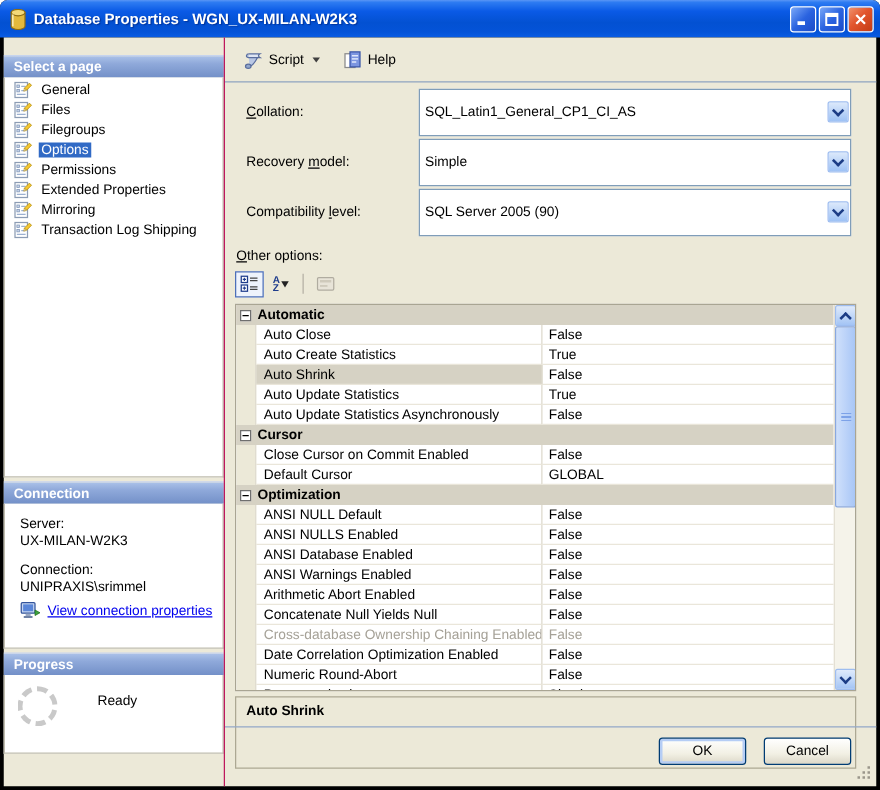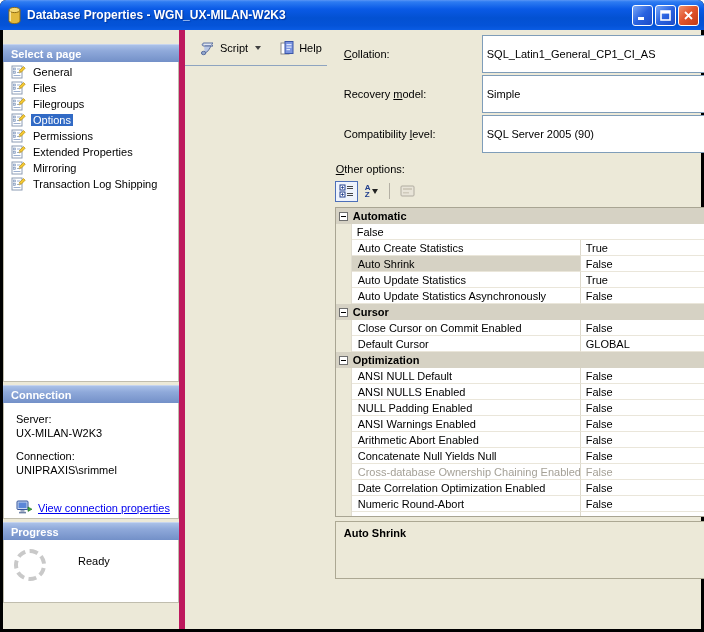--- a/index.html
+++ b/index.html
@@ -22,27 +22,27 @@
   .panel-header{height:18px;line-height:18px;padding-left:8px;color:#fff;font-weight:bold;
     background:linear-gradient(180deg,#aac1e8 0%,#8fa9da 35%,#7390c8 100%);border-top:1px solid #c6d4ee;box-sizing:border-box}
   .panel-body{background:#fff;border:1px solid #c0bdae;border-top:none;box-sizing:border-box}
   .tree{height:320px;padding-top:2px}
   .tree-item{height:16px;display:flex;align-items:center;padding-left:6px;cursor:default}
   .tree-item svg{flex:none;margin-right:5px}
   .tree-label{padding:0 2px;white-space:nowrap}
   .tree-label.selected{background:#316AC5;color:#fff}
   .conn{height:116px;padding:9px 4px 0 12px;line-height:14px}
   .conn .sp{height:9px}
-  .linkrow{display:flex;align-items:center;margin-top:23px;gap:5px}
+  .linkrow{display:flex;align-items:center;margin-top:4px;gap:5px}
   .link{color:#0000EE;text-decoration:underline;cursor:pointer}
   .prog{height:63px;display:flex;align-items:flex-start;padding:9px 0 0 10px}
   .spinner{width:24px;height:24px;border:4px dashed #c9c9c9;border-radius:50%;flex:none}
   .prog span{margin:6px 0 0 32px}
   
-  .main{flex:1;display:flex;flex-direction:row;border-left:6px solid #be185d;min-width:0}
+  .main{flex:1;display:flex;flex-direction:column;border-left:1px solid #be185d;min-width:0}
   .toolbar{height:36px;flex:none;display:flex;align-items:center;padding-left:10px;border-bottom:1px solid #8ea4c0;box-sizing:border-box}
   .tool-btn{display:flex;align-items:center;gap:4px;padding:2px 5px;cursor:default}
   .caret{width:0;height:0;border-left:3px solid transparent;border-right:3px solid transparent;border-top:4px solid #404040;margin-left:3px}
   .tool-sep{width:8px}
   .content{flex:1;padding:13px 10px 0 8px;box-sizing:border-box;min-height:0}
   .form-row{display:flex;align-items:center;height:21px;margin-bottom:19px}
   .frm-label{width:147px;flex:none;padding-left:9px;box-sizing:border-box}
   .combo{flex:1;height:38px;margin-right:10px;background:#fff;border:1px solid #7F9DB9;box-sizing:border-box;display:flex;align-items:center;cursor:default}
   .combo-text{flex:1;padding-left:4px;white-space:nowrap;overflow:hidden}
   .combo-btn{width:17px;height:17px;margin:1px;flex:none;border:1px solid #9ebdf0;border-radius:2px;box-sizing:border-box;
@@ -352,20 +352,21 @@
         <div class="grid">
           <div class="grid-rows" id="grid-rows">
                 <div class="grow cat">
     <span class="gut">
                     <span class="minus"></span>
                   </span>
     <span class="catlabel">Automatic</span>
   </div>
                 <div class="grow">
     <span class="gut"></span>
+    <span class="gname">Auto Close</span>
     <span class="gval">False</span>
   </div>
                 <div class="grow">
     <span class="gut"></span>
     <span class="gname">Auto Create Statistics</span>
     <span class="gval">True</span>
   </div>
                 <div class="grow sel">
     <span class="gut"></span>
     <span class="gname">Auto Shrink</span>
@@ -408,21 +409,21 @@
     <span class="gname">ANSI NULL Default</span>
     <span class="gval">False</span>
   </div>
                 <div class="grow">
     <span class="gut"></span>
     <span class="gname">ANSI NULLS Enabled</span>
     <span class="gval">False</span>
   </div>
                 <div class="grow">
     <span class="gut"></span>
-    <span class="gname">NULL Padding Enabled</span>
+    <span class="gname">ANSI Database Enabled</span>
     <span class="gval">False</span>
   </div>
                 <div class="grow">
     <span class="gut"></span>
     <span class="gname">ANSI Warnings Enabled</span>
     <span class="gval">False</span>
   </div>
                 <div class="grow">
     <span class="gut"></span>
     <span class="gname">Arithmetic Abort Enabled</span>

